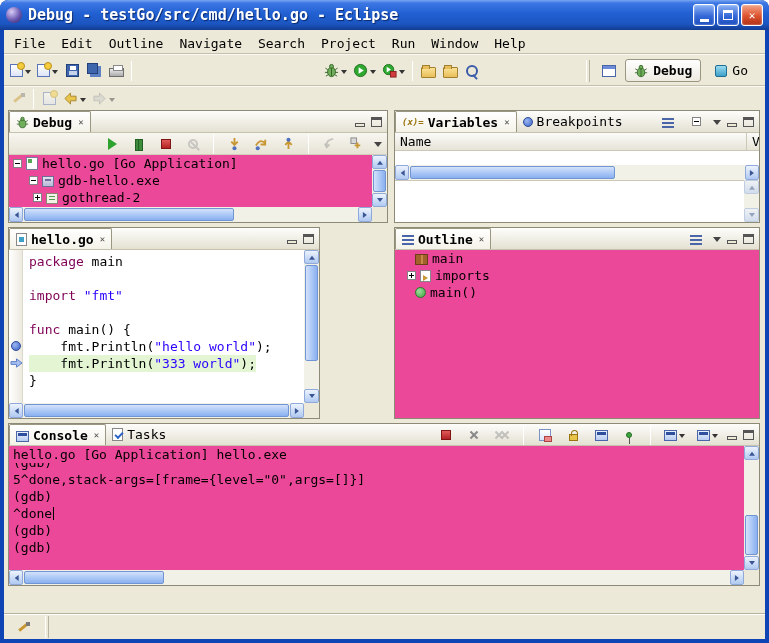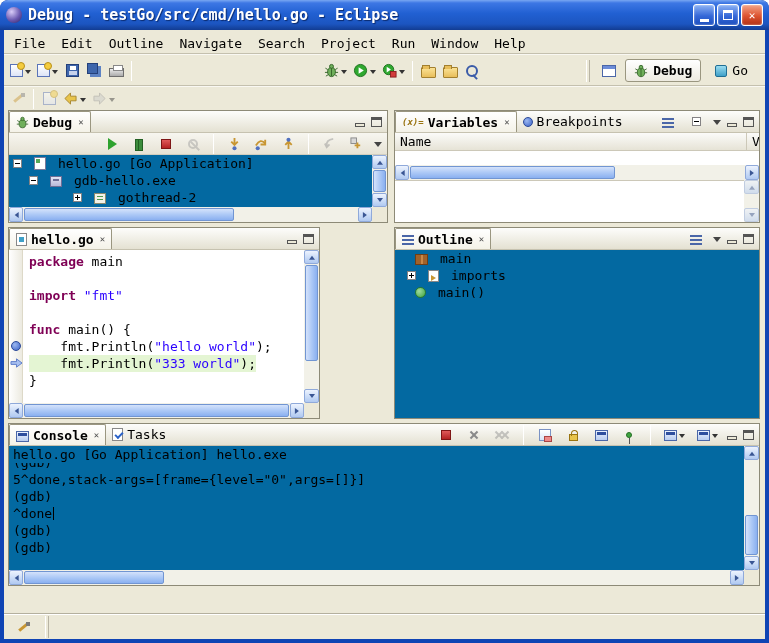--- a/index.html
+++ b/index.html
@@ -101,24 +101,24 @@
   .view{position:absolute;border:1px solid #8D8A77;background:#fff;display:flex;flex-direction:column}
   .vhead{height:22px;background:linear-gradient(#FDFDFB,#E4E1D2);border-bottom:1px solid #C6C2B0;display:flex;align-items:stretch;flex:none}
   .vtab{display:flex;align-items:center;gap:4px;padding:0 6px;white-space:nowrap}
   .vtab.sel{background:linear-gradient(#FFFFFF,#F4F2E8);border:1px solid #9A9680;border-bottom:none;border-radius:2px 2px 0 0;font-weight:bold}
   .tabx{font-size:9px;color:#555;margin-left:2px;font-weight:normal}
   .vctrl{margin-left:auto;display:flex;align-items:center;gap:6px;padding-right:5px}
   .icnmin{width:10px;height:4px;border:1px solid #555;background:#ECE9D8;margin-top:6px}
   .icnmax{width:11px;height:10px;border:1px solid #555;border-top:3px solid #555}
   .vmenu{width:0;height:0;border:4px solid transparent;border-top:5px solid #444;margin-top:5px}
   .vtools{height:22px;background:linear-gradient(#F7F6F0,#E7E3D5);border-bottom:1px solid #D2CEBE;display:flex;align-items:center;gap:5px;padding-left:92px;flex:none}
-  .vbody{position:relative;flex:1;background:#0369a1;overflow:hidden}
-
-  
-  .trow{height:17px;display:flex;align-items:center;gap:12px;white-space:nowrap;padding-left:4px}
+  .vbody{position:relative;flex:1;background:#ec4899;overflow:hidden}
+
+  
+  .trow{height:17px;display:flex;align-items:center;gap:4px;white-space:nowrap;padding-left:4px}
   .exp{width:9px;height:9px;border:1px solid #848284;background:#fff;position:relative;flex:none}
   .exp::before{content:"";position:absolute;left:1px;right:1px;top:3px;height:1px;background:#000}
   .exp.plus::after{content:"";position:absolute;top:1px;bottom:1px;left:3px;width:1px;background:#000}
 
   
   .sbv{position:absolute;width:15px;background:#F2F1E8;display:flex;flex-direction:column}
   .sbh{position:absolute;height:15px;background:#F2F1E8;display:flex}
   .sbc{position:absolute;width:15px;height:15px;background:#ECE9D8}
   .sba{width:15px;height:14px;flex:none;position:relative;border:1px solid #8FA9DA;border-radius:2px;
     background:linear-gradient(#EDF3FE,#C8DAF6 60%,#B0C9F1)}
@@ -132,21 +132,21 @@
   .sbtrack{flex:1;position:relative}
   .sbthumbv{position:absolute;left:1px;right:1px;border:1px solid #7195D2;border-radius:2px;
     background:linear-gradient(90deg,#D4E2FB,#ADC9F6 50%,#8AB0F0)}
   .sbthumbh{position:absolute;top:1px;bottom:1px;border:1px solid #7195D2;border-radius:2px;
     background:linear-gradient(#D4E2FB,#ADC9F6 50%,#8AB0F0)}
 
   
   .ruler{position:absolute;left:0;top:0;bottom:15px;width:14px;background:linear-gradient(90deg,#FFFFFF,#ECEAE0);border-right:1px solid #DDD9C8}
   .codearea{position:absolute;left:14px;right:15px;top:0;bottom:15px;background:#fff;padding-top:3px}
   .cline{min-height:17px;line-height:17px;white-space:pre;padding-left:6px}
-  .kw{color:#7F0055;font-weight:bold}
+  .kw{color:#7F0055;font-weight:normal}
   .str{color:#2A00FF}
   .hl{background:#E4F5D3;display:inline-block}
   .bpmark{position:absolute;left:2px;top:91px}
   .ipmark{position:absolute;left:1px;top:107px}
 
   
   .colhdr{position:absolute;left:0;top:0;right:0;height:18px;background:linear-gradient(#FBFBF9,#E6E3D6);border-bottom:1px solid #CCC8B8;display:flex}
   .colcell{border-right:1px solid #CCC8B8;padding:0 5px;display:flex;align-items:center;overflow:hidden}
 
   
@@ -360,21 +360,21 @@
           <div class="trow">
             <span class="exp"></span>
             <span class="ibox icon-launch"></span>
             <span>hello.go [Go Application]</span>
           </div>
           <div class="trow" style="padding-left:20px">
             <span class="exp"></span>
             <span class="ibox icon-process"></span>
             <span>gdb-hello.exe</span>
           </div>
-          <div class="trow" style="padding-left:64px">
+          <div class="trow" style="padding-left:24px">
             <span class="exp plus"></span>
             <span class="ibox icon-thread"></span>
             <span>gothread-2</span>
           </div>
         </div>
         <div class="sbv" style="right:0;top:0;bottom:15px">
           <span class="sba up"></span>
           <span class="sbtrack">
               <span class="sbthumbv" style="top:1px;height:22px"></span>
             </span>

